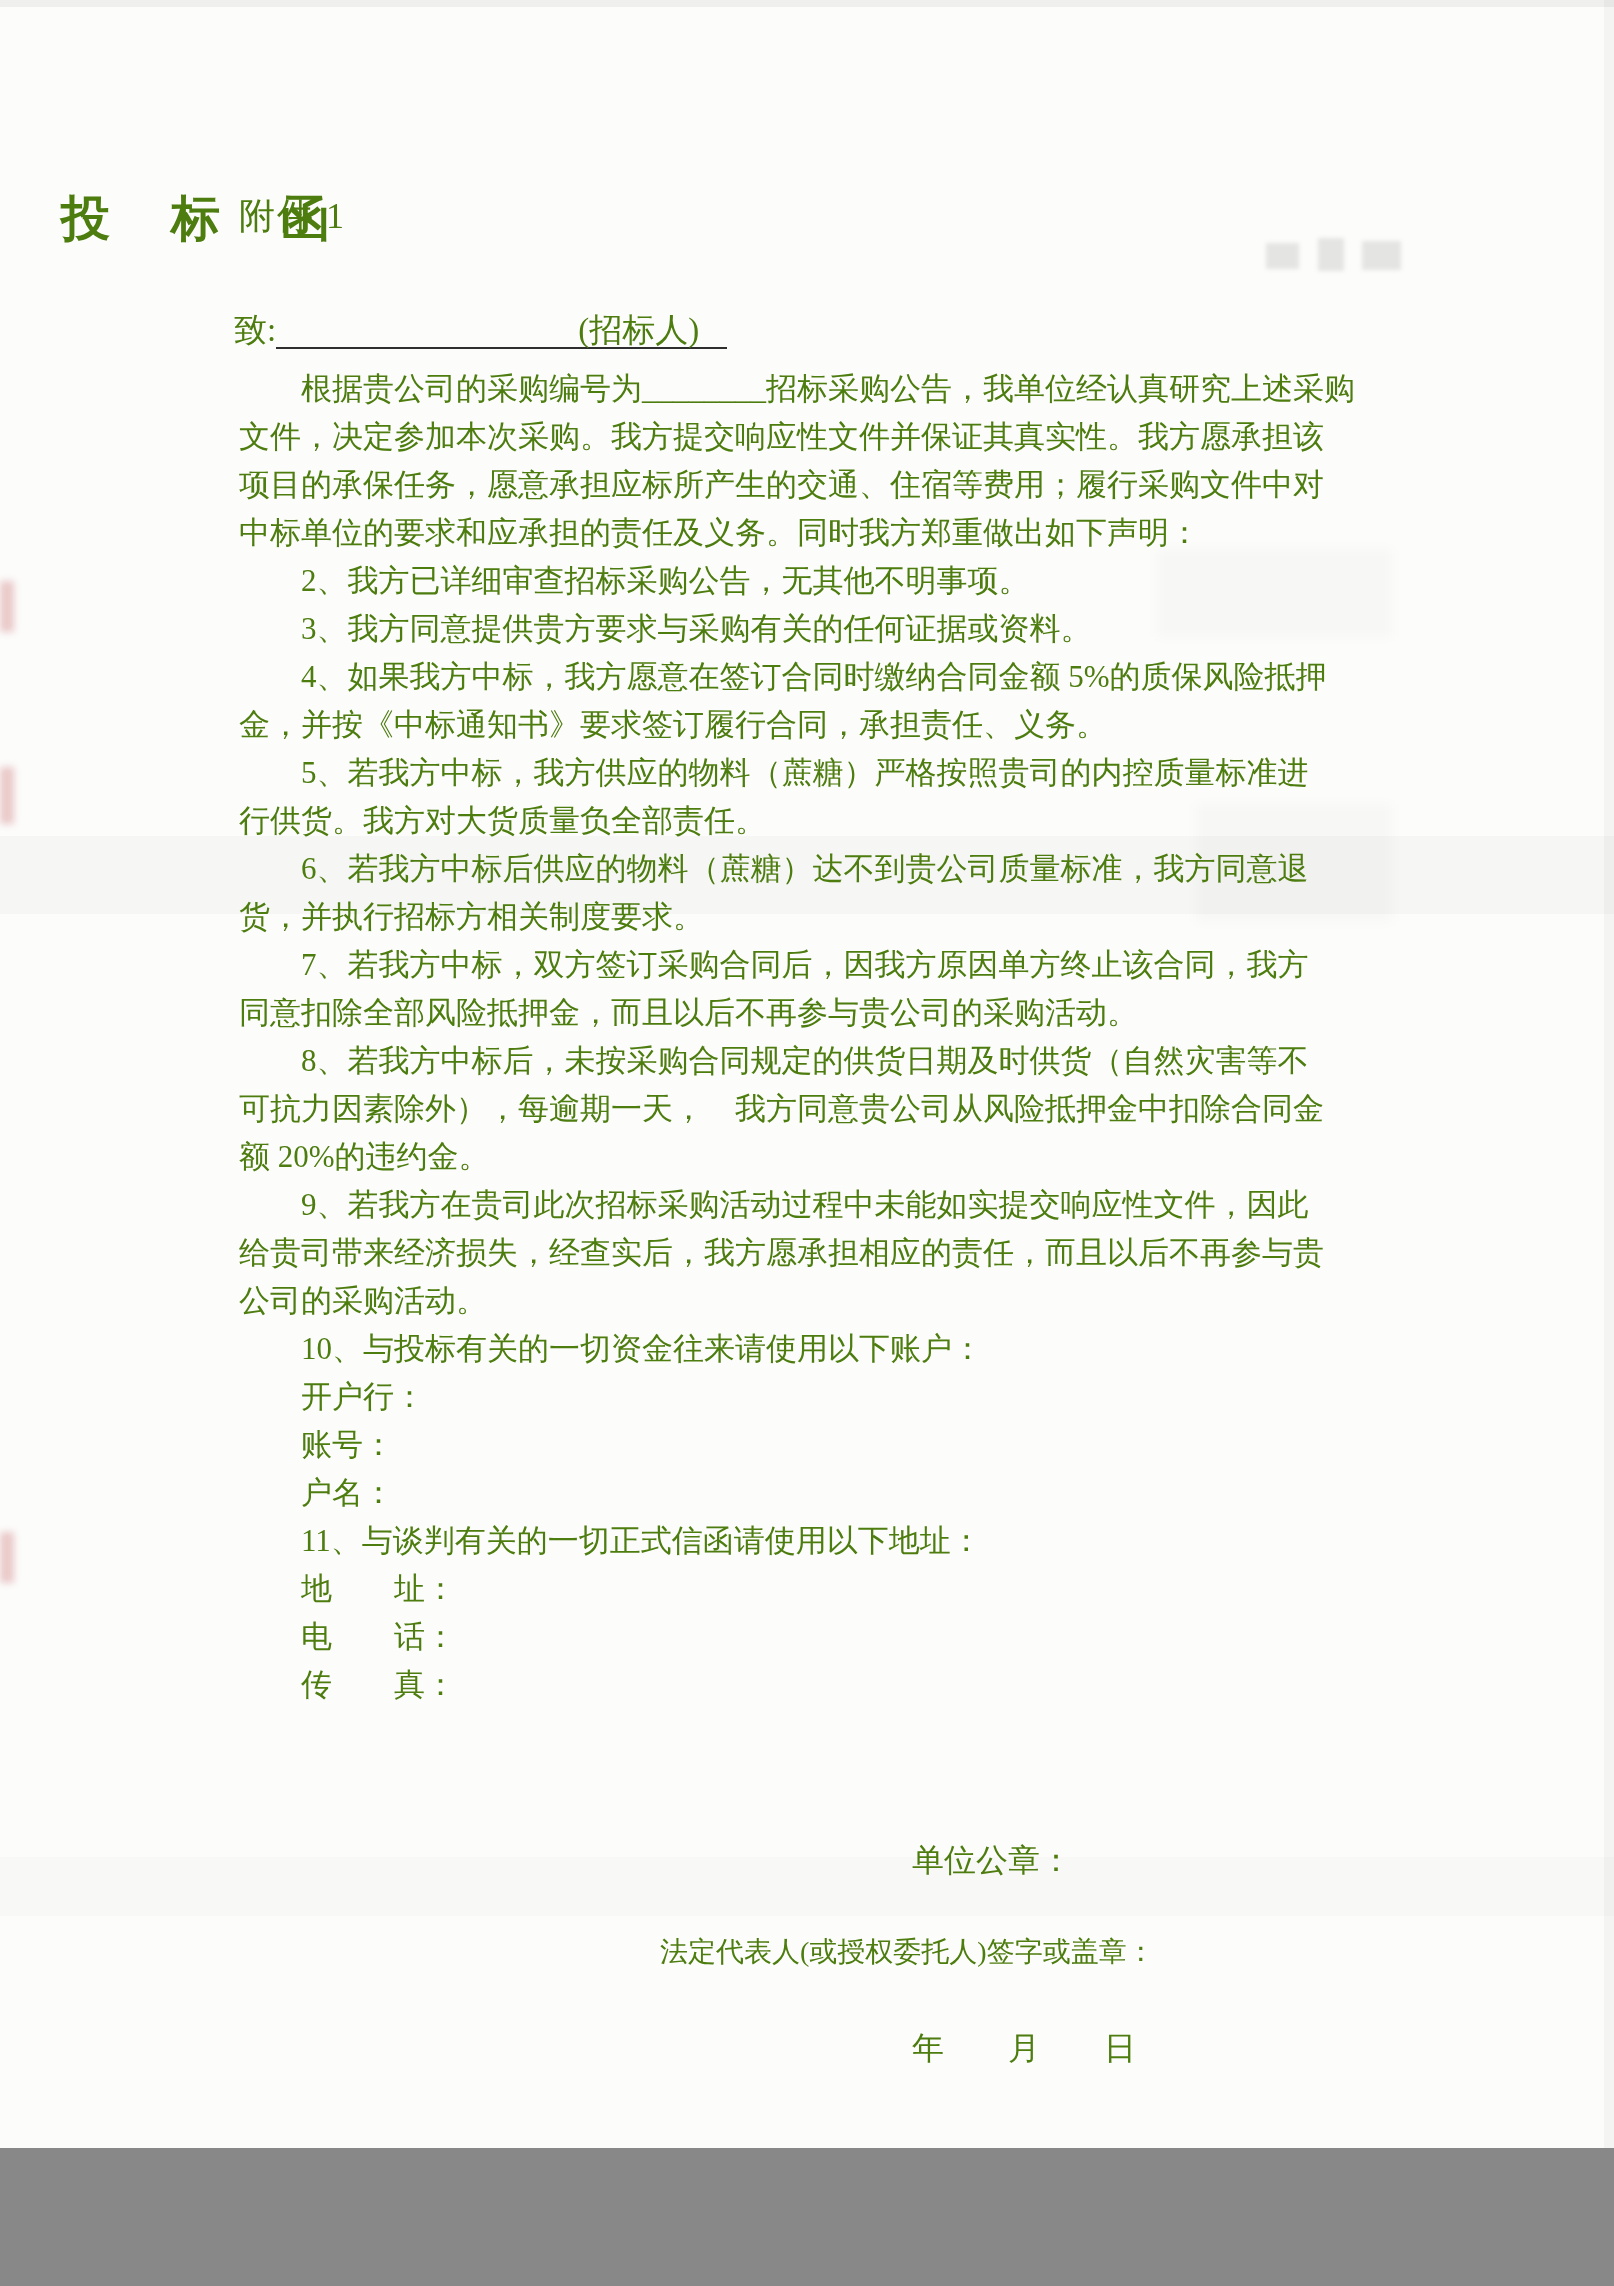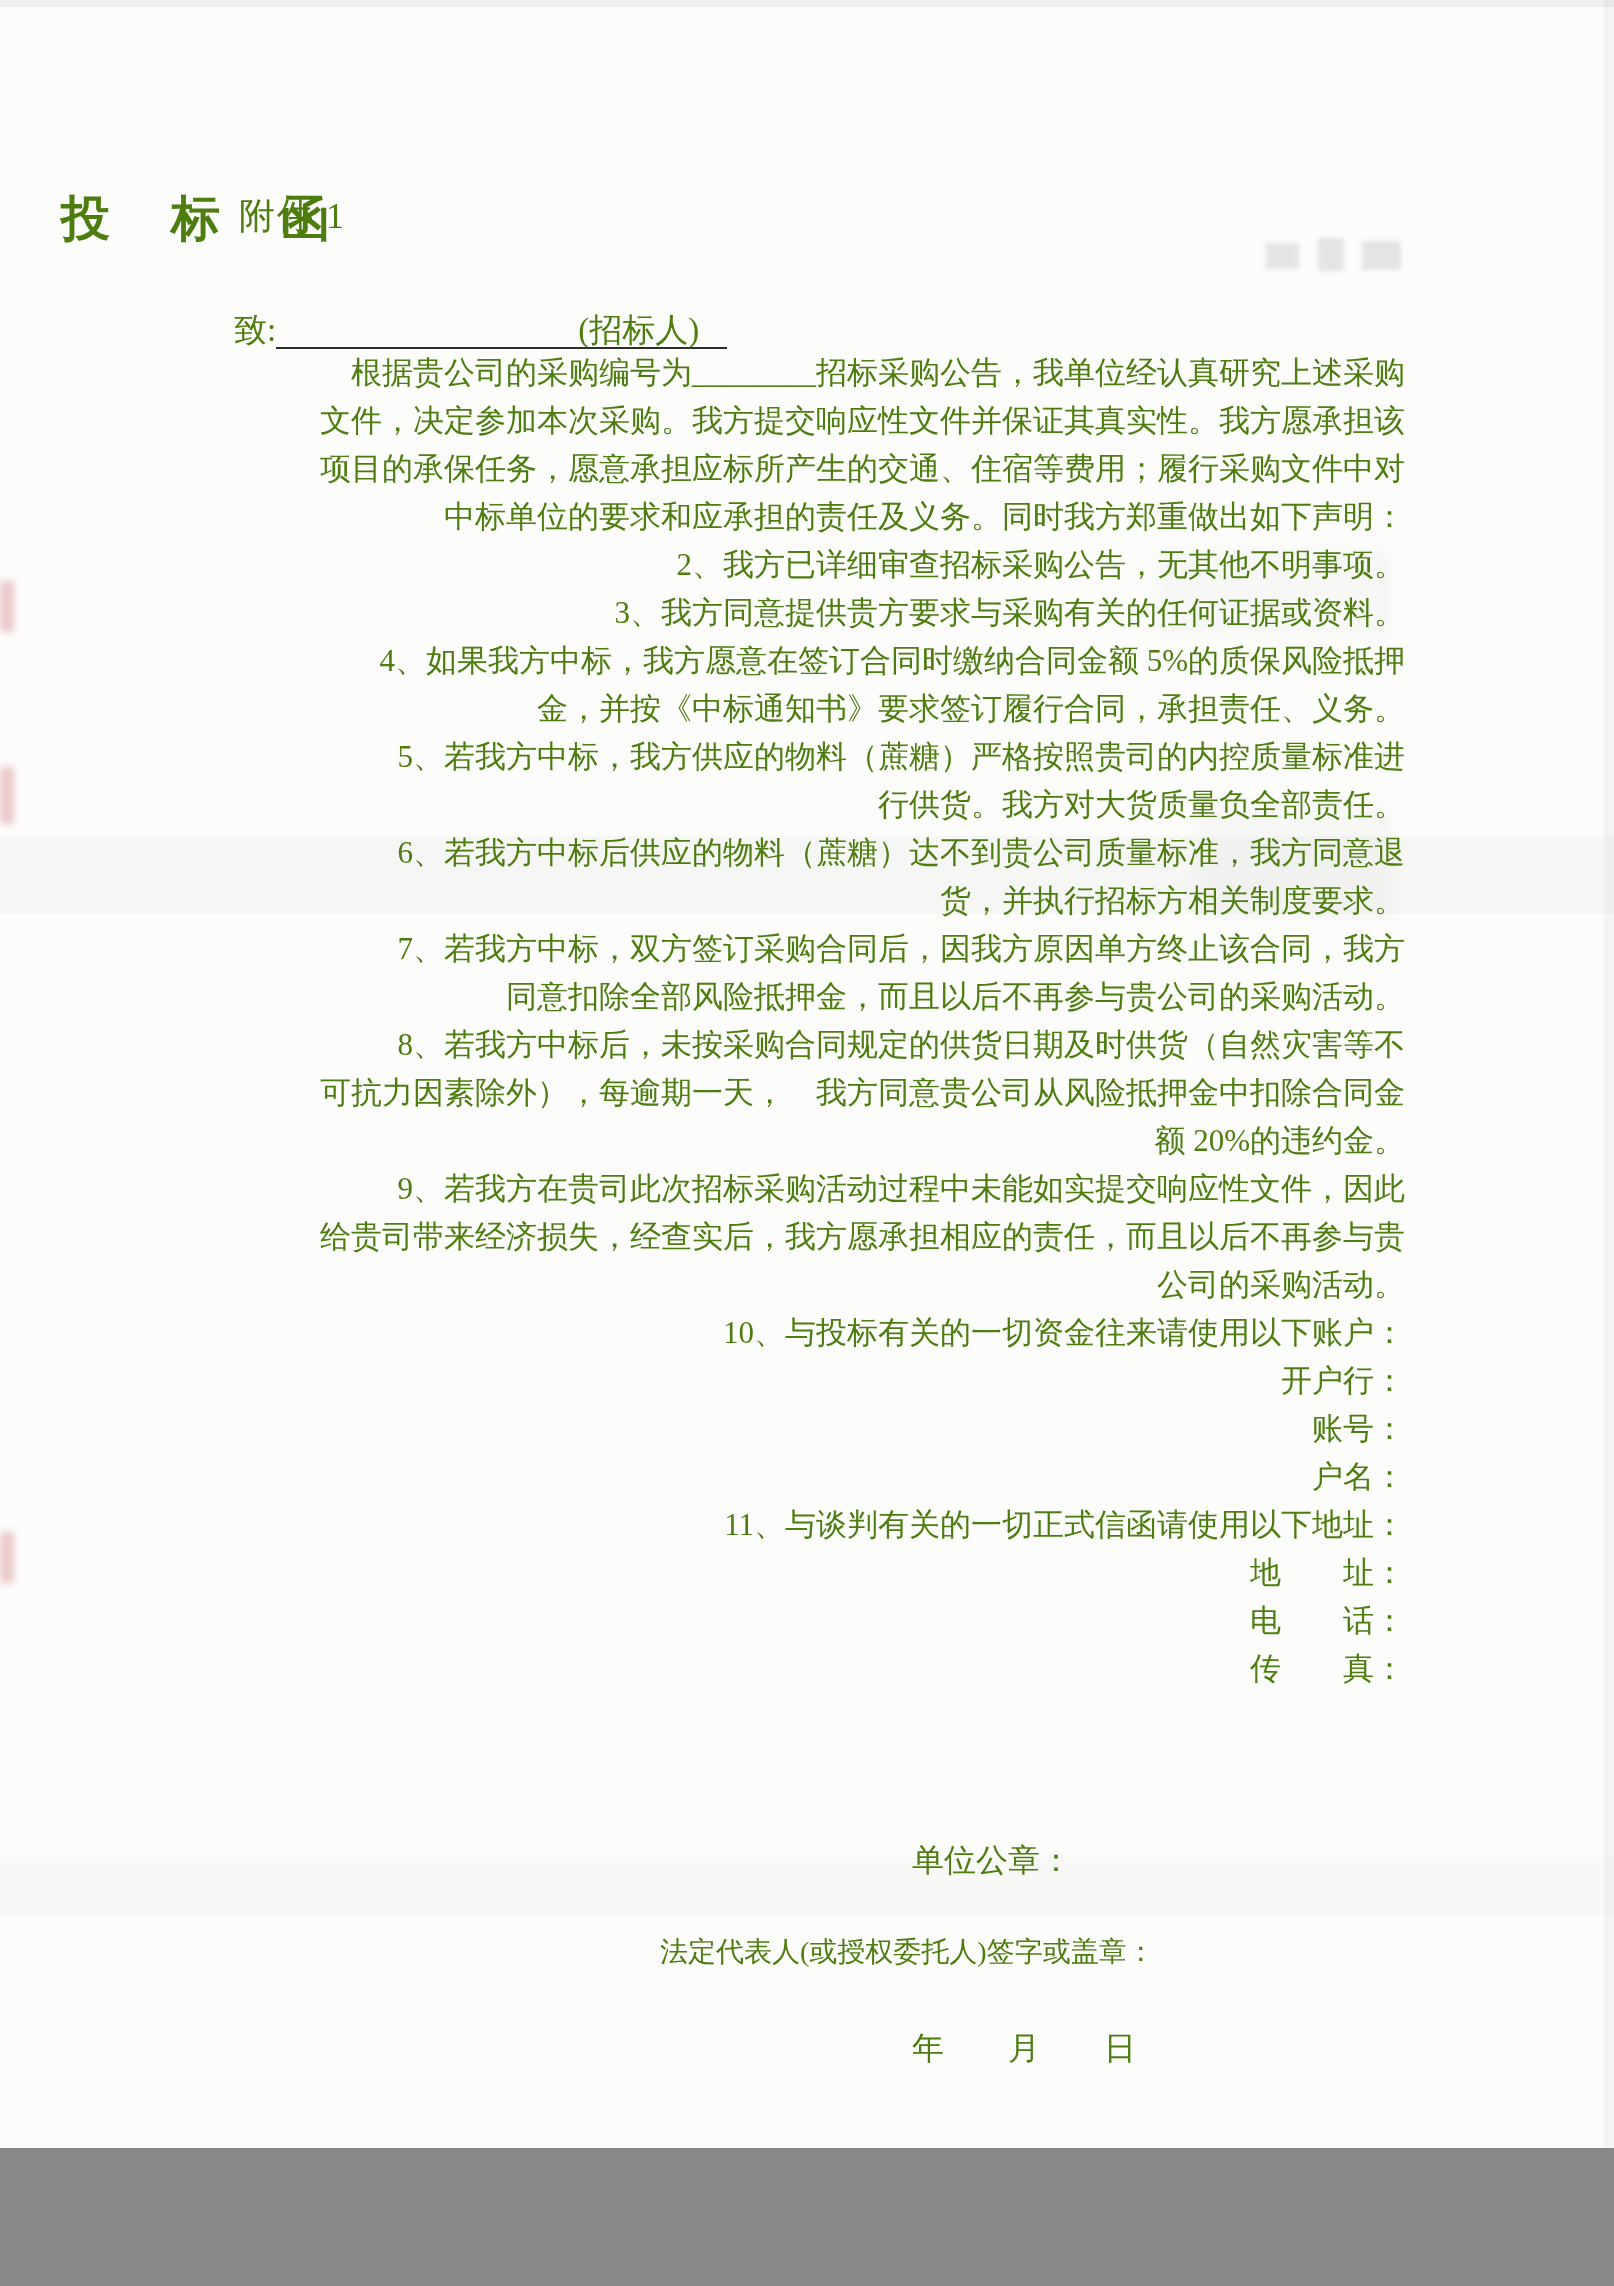--- a/index.html
+++ b/index.html
@@ -58,21 +58,21 @@
   }
   .salutation .u-group {
     display: inline-block; border-bottom: 2.9px solid #2e2e2e;
     vertical-align: baseline; line-height: 1;
   }
   .salutation .gap-long { display: inline-block; width: 302px; }
   .salutation .gap-short { display: inline-block; width: 27.4px; }
 
   
   .body-text {
-    position: absolute; left: 239px; top: 349px; width: 1166px; text-align: right;
+    position: absolute; left: 239px; top: 365px; width: 1166px;
   }
   .body-text .line {
     height: 48px; line-height: 48px; font-size: 31px;
     white-space: pre;
   }
 
   
   .seal-line   { position: absolute; left: 912px; top: 1839px; font-size: 32px; white-space: pre; }
   .sign-line   { position: absolute; left: 616px; top: 1933px; font-size: 28px; white-space: pre; margin-left: 44px; }
   .date-line   { position: absolute; left: 912px; top: 2027px; font-size: 32px; white-space: pre; }

